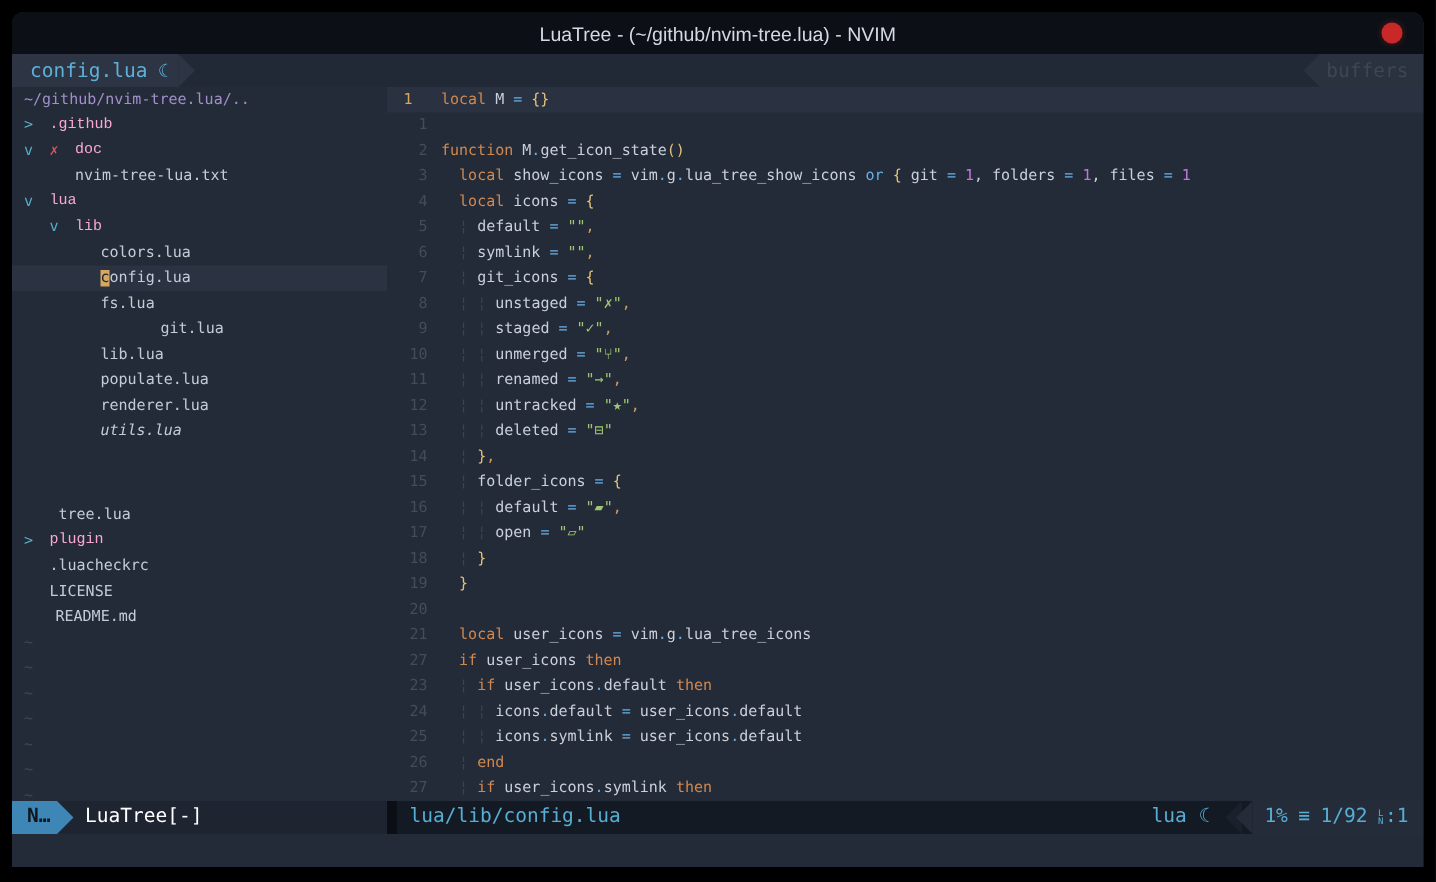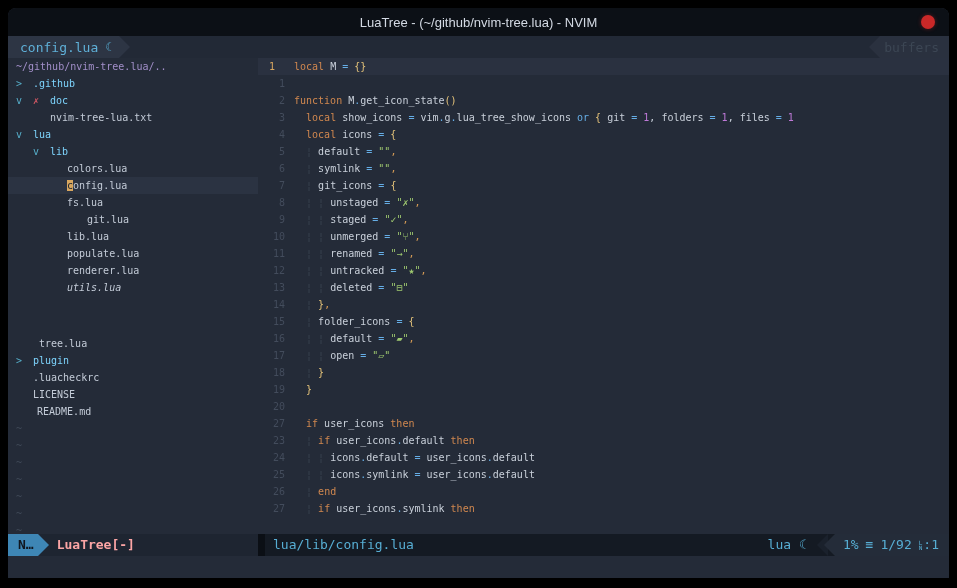--- a/index.html
+++ b/index.html
@@ -30,21 +30,21 @@
   .main { display:flex; height:476px; overflow:hidden; background:#242b38; }
   .row { height:17px; line-height:17px; font-size:10px; white-space:pre; overflow:hidden; }
   
   .tree { width:250px; flex:0 0 250px; overflow:hidden; }
   .tree-root { color:#a28fc9; padding-left:8px; }
   .trow { display:flex; color:#c3cbd7; }
   .trow.cur { background:#2b3342; }
   .slot { display:inline-block; width:17px; flex:0 0 17px; }
   .chev { color:#56aec9; }
   .gitx { color:#d15763; }
-  .fname-folder { color:#7dd3fc; }
+  .fname-folder { color:#f9a8d4;font-family:Liberation Mono, monospace; }
   .tilde { color:#3f4857; padding-left:8px; }
   .block-cursor { background:#d7a65f; color:#1b222d; }
   
   .editor { flex:1; overflow:hidden; }
   .crow { display:flex; }
   .crow.cursorline { background:#2a3140; }
   .num { width:36px; flex:0 0 36px; text-align:right; padding-right:9px; color:#434c5c; }
   .num.curnum { text-align:left; padding-left:11px; color:#d7a65f; }
   .code { flex:1; overflow:hidden; }
   .kw  { color:#d1884f; }
@@ -54,21 +54,21 @@
   .num-lit { color:#bf79d8; }
   .br  { color:#e2c179; }
   .pn  { color:#d49a55; }
   .gd  { color:#3a4352; }
   
   .statusrow { height:22px; display:flex; font-size:13px; line-height:22px; }
   .st-left { width:250px; flex:0 0 250px; background:#1e2531; display:flex; }
   .mode-seg { background:#3e86b5; color:#10161f; padding:0 4px 0 10px; font-weight:bold; }
   .mode-point { width:0; height:0; border-top:11px solid transparent; border-bottom:11px solid transparent;
                 border-left:11px solid #3e86b5; }
-  .st-file { color:#fca5a5; padding-left:8px;font-weight:bold; }
+  .st-file { color:#ffffff; padding-left:8px; }
   .st-gap { width:7px; flex:0 0 7px; background:#0b0f15; }
   .st-mid { flex:1; background:#141a23; display:flex; color:#57aed4; }
   .st-path { padding-left:8px; }
   .st-mid .spacer { flex:1; }
   .st-ft { display:flex; align-items:center; }
   .st-ft .lua-icon { margin-left:8px; margin-right:10px; }
   .rchev { width:0; height:0; border-top:11px solid transparent; border-bottom:11px solid transparent;
            border-right:11px solid #242c39; }
   .rchev2 { width:0; height:0; border-top:11px solid transparent; border-bottom:11px solid transparent;
             border-right:11px solid #1a212c; margin-right:-4px;}
@@ -109,21 +109,21 @@
         <div class="row tree-root">~/github/nvim-tree.lua/..</div>
         <div id="tree-list">
             <div class="row trow" style="padding-left: 8px;"><span class="slot chev">&gt;</span><span class="fname-folder">.github</span></div>
             <div class="row trow" style="padding-left: 8px;"><span class="slot chev">v</span><span class="slot gitx">✗</span><span class="fname-folder">doc</span></div>
             <div class="row trow" style="padding-left: 25px;"><span class="slot chev"></span><span class="fname-file">nvim-tree-lua.txt</span></div>
             <div class="row trow" style="padding-left: 8px;"><span class="slot chev">v</span><span class="fname-folder">lua</span></div>
             <div class="row trow" style="padding-left: 25px;"><span class="slot chev">v</span><span class="fname-folder">lib</span></div>
             <div class="row trow" style="padding-left: 42px;"><span class="slot chev"></span><span class="fname-file">colors.lua</span></div>
             <div class="row trow cur" style="padding-left: 42px;"><span class="slot chev"></span><span class="fname-file"><span class="block-cursor">c</span>onfig.lua</span></div>
             <div class="row trow" style="padding-left: 42px;"><span class="slot chev"></span><span class="fname-file">fs.lua</span></div>
-            <div class="row trow" style="padding-left: 62px;"><span class="slot chev"></span><span class="fname-file">git.lua</span></div>
+            <div class="row trow" style="padding-left: 46px; gap: 36px;"><span class="slot chev"></span><span class="fname-file">git.lua</span></div>
             <div class="row trow" style="padding-left: 42px;"><span class="slot chev"></span><span class="fname-file">lib.lua</span></div>
             <div class="row trow" style="padding-left: 42px;"><span class="slot chev"></span><span class="fname-file">populate.lua</span></div>
             <div class="row trow" style="padding-left: 42px;"><span class="slot chev"></span><span class="fname-file">renderer.lua</span></div>
             <div class="row trow" style="padding-left: 42px; font-style: italic;"><span class="slot chev"></span><span class="fname-file">utils.lua</span></div>
             <div class="row trow" style="padding-left: 14px; margin-top: 39px;"><span class="slot chev"></span><span class="fname-file">tree.lua</span></div>
             <div class="row trow" style="padding-left: 8px;"><span class="slot chev">&gt;</span><span class="fname-folder">plugin</span></div>
             <div class="row trow" style="padding-left: 8px;"><span class="slot chev"></span><span class="fname-file">.luacheckrc</span></div>
             <div class="row trow" style="padding-left: 8px;"><span class="slot chev"></span><span class="fname-file">LICENSE</span></div>
             <div class="row trow" style="padding-left: 12px;"><span class="slot chev"></span><span class="fname-file">README.md</span></div>
             <div class="row tilde">~</div>
@@ -153,20 +153,21 @@
             <div class="row crow"><span class="num">11</span><span class="code"><span class="id">  </span><span class="gd">¦</span><span class="id"> </span><span class="gd">¦</span><span class="id"> </span><span class="id">renamed </span><span class="op">= </span><span class="str">"→"</span><span class="pn">,</span></span></div>
             <div class="row crow"><span class="num">12</span><span class="code"><span class="id">  </span><span class="gd">¦</span><span class="id"> </span><span class="gd">¦</span><span class="id"> </span><span class="id">untracked </span><span class="op">= </span><span class="str">"★"</span><span class="pn">,</span></span></div>
             <div class="row crow"><span class="num">13</span><span class="code"><span class="id">  </span><span class="gd">¦</span><span class="id"> </span><span class="gd">¦</span><span class="id"> </span><span class="id">deleted </span><span class="op">= </span><span class="str">"⊟"</span></span></div>
             <div class="row crow"><span class="num">14</span><span class="code"><span class="id">  </span><span class="gd">¦</span><span class="id"> </span><span class="br">}</span><span class="pn">,</span></span></div>
             <div class="row crow"><span class="num">15</span><span class="code"><span class="id">  </span><span class="gd">¦</span><span class="id"> </span><span class="id">folder_icons </span><span class="op">= </span><span class="br">{</span></span></div>
             <div class="row crow"><span class="num">16</span><span class="code"><span class="id">  </span><span class="gd">¦</span><span class="id"> </span><span class="gd">¦</span><span class="id"> </span><span class="id">default </span><span class="op">= </span><span class="str">"▰"</span><span class="pn">,</span></span></div>
             <div class="row crow"><span class="num">17</span><span class="code"><span class="id">  </span><span class="gd">¦</span><span class="id"> </span><span class="gd">¦</span><span class="id"> </span><span class="id">open </span><span class="op">= </span><span class="str">"▱"</span></span></div>
             <div class="row crow"><span class="num">18</span><span class="code"><span class="id">  </span><span class="gd">¦</span><span class="id"> </span><span class="br">}</span></span></div>
             <div class="row crow"><span class="num">19</span><span class="code"><span class="id">  </span><span class="br">}</span></span></div>
             <div class="row crow"><span class="num">20</span><span class="code"></span></div>
+            <div class="row crow"><span class="num">21</span><span class="code"><span class="id">  </span><span class="kw">local</span><span class="id"> user_icons </span><span class="op">= </span><span class="id">vim</span><span class="op">.</span><span class="id">g</span><span class="op">.</span><span class="id">lua_tree_icons</span></span></div>
             <div class="row crow"><span class="num">27</span><span class="code"><span class="id">  </span><span class="kw">if</span><span class="id"> user_icons </span><span class="kw">then</span></span></div>
             <div class="row crow"><span class="num">23</span><span class="code"><span class="id">  </span><span class="gd">¦</span><span class="id"> </span><span class="kw">if</span><span class="id"> user_icons</span><span class="op">.</span><span class="id">default </span><span class="kw">then</span></span></div>
             <div class="row crow"><span class="num">24</span><span class="code"><span class="id">  </span><span class="gd">¦</span><span class="id"> </span><span class="gd">¦</span><span class="id"> </span><span class="id">icons</span><span class="op">.</span><span class="id">default </span><span class="op">= </span><span class="id">user_icons</span><span class="op">.</span><span class="id">default</span></span></div>
             <div class="row crow"><span class="num">25</span><span class="code"><span class="id">  </span><span class="gd">¦</span><span class="id"> </span><span class="gd">¦</span><span class="id"> </span><span class="id">icons</span><span class="op">.</span><span class="id">symlink </span><span class="op">= </span><span class="id">user_icons</span><span class="op">.</span><span class="id">default</span></span></div>
             <div class="row crow"><span class="num">26</span><span class="code"><span class="id">  </span><span class="gd">¦</span><span class="id"> </span><span class="kw">end</span></span></div>
             <div class="row crow"><span class="num">27</span><span class="code"><span class="id">  </span><span class="gd">¦</span><span class="id"> </span><span class="kw">if</span><span class="id"> user_icons</span><span class="op">.</span><span class="id">symlink </span><span class="kw">then</span></span></div>
           </div>
       </div>
     </div>
 

